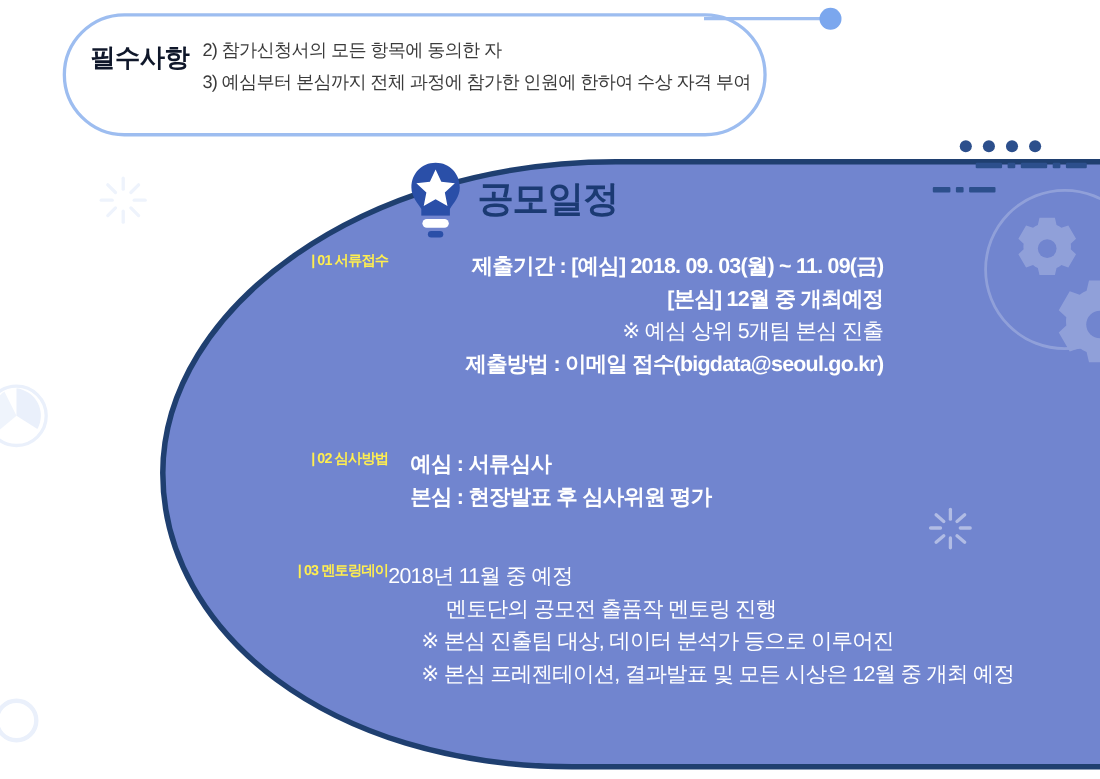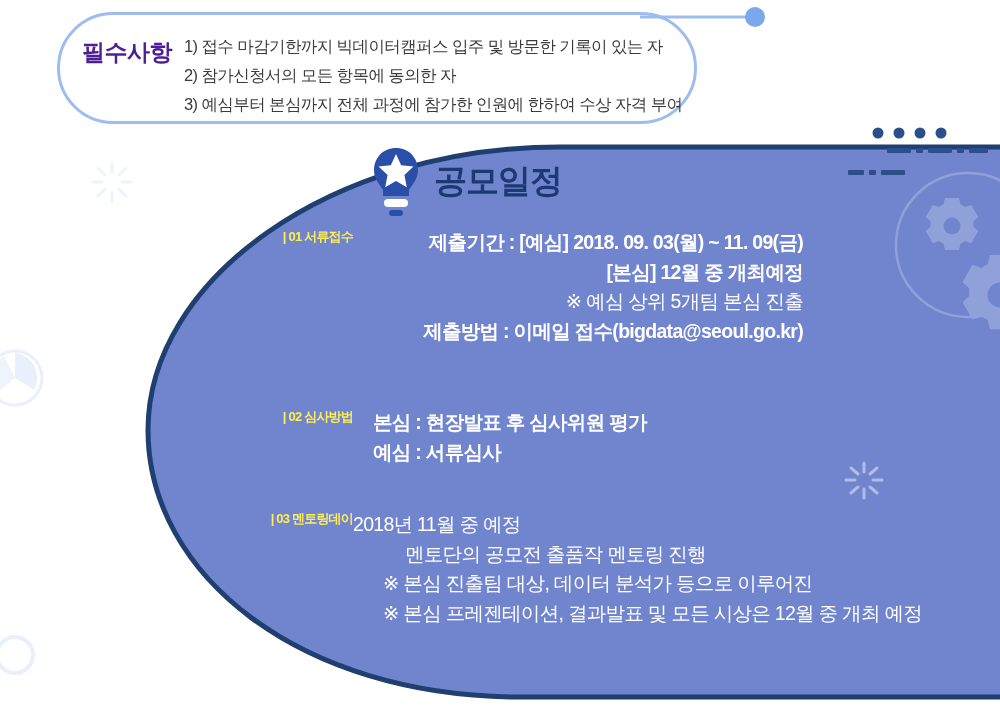--- a/index.html
+++ b/index.html
@@ -50,21 +50,21 @@
     left: 0;
     top: 0;
     width: 100%;
     height: 100%;
     display: flex;
     align-items: flex-start;
     padding: 20px 0 0 22px;
     box-sizing: border-box;
   }
   #req-title {
-    color: #4c1d95;
+    color: #0f172a;
     font-weight: bold;
     font-size: 23px;
     letter-spacing: -0.5px;
     white-space: nowrap;
     padding-top: 2px;
     margin-right: 12px;
   }
   #req-list {
     display: flex;
     flex-direction: column;
@@ -254,21 +254,20 @@
       <line x1="870" y1="487" x2="877" y2="493"></line>
       <line x1="877" y1="468" x2="870" y2="474"></line>
       <line x1="858" y1="487" x2="851" y2="493"></line>
     </g>
   </svg>
 
   <div id="requirements">
     <div id="req-inner">
       <div id="req-title">필수사항</div>
       <div id="req-list">
-        <div class="req-item">1) 접수 마감기한까지 빅데이터캠퍼스 입주 및 방문한 기록이 있는 자</div>
         <div class="req-item">2) 참가신청서의 모든 항목에 동의한 자</div>
         <div class="req-item">3) 예심부터 본심까지 전체 과정에 참가한 인원에 한하여 수상 자격 부여</div>
       </div>
     </div>
   </div>
 
   <div id="panel-content">
 
     <div id="schedule-header">
       <svg id="bulb-icon" width="48" height="72" viewBox="0 0 48 72">
@@ -295,22 +294,22 @@
       </div>
     </div>
 
     <div class="block" id="block-02">
       <div class="block-label">
         <span class="bar">|</span>
         <span>02</span>
         <span>심사방법</span>
       </div>
       <div class="block-body">
+        <div class="line l bold">예심 : 서류심사</div>
         <div class="line l bold">본심 : 현장발표 후 심사위원 평가</div>
-        <div class="line l bold">예심 : 서류심사</div>
       </div>
     </div>
 
     <div class="block" id="block-03">
       <div class="block-label">
         <span class="bar">|</span>
         <span>03</span>
         <span>멘토링데이</span>
       </div>
       <div class="block-body">

